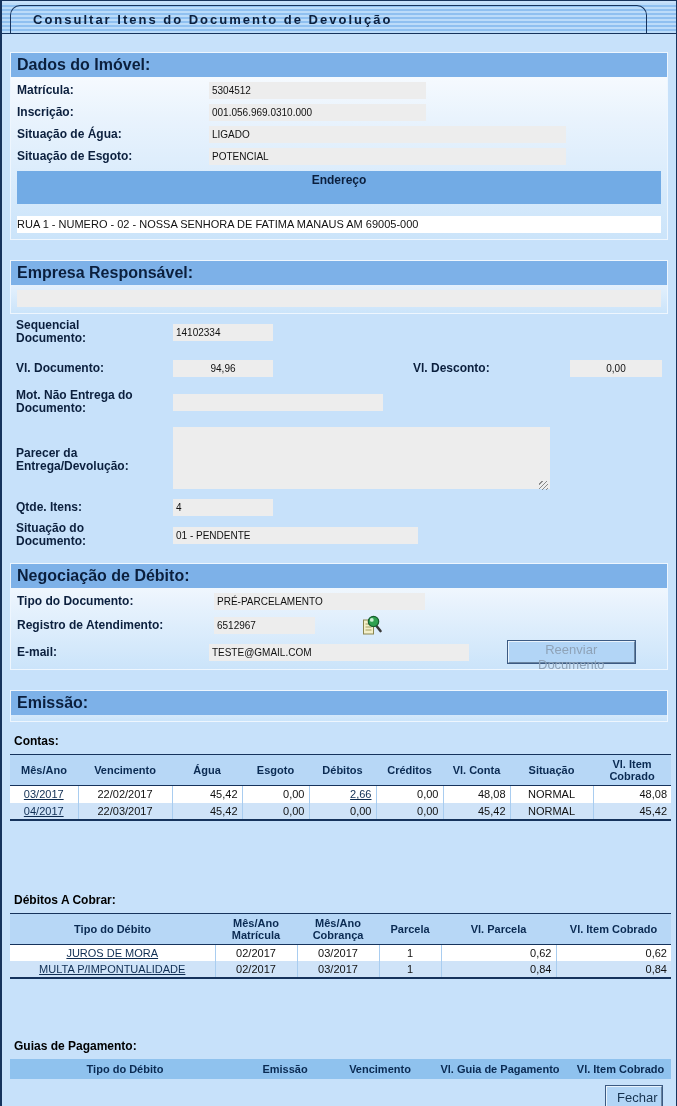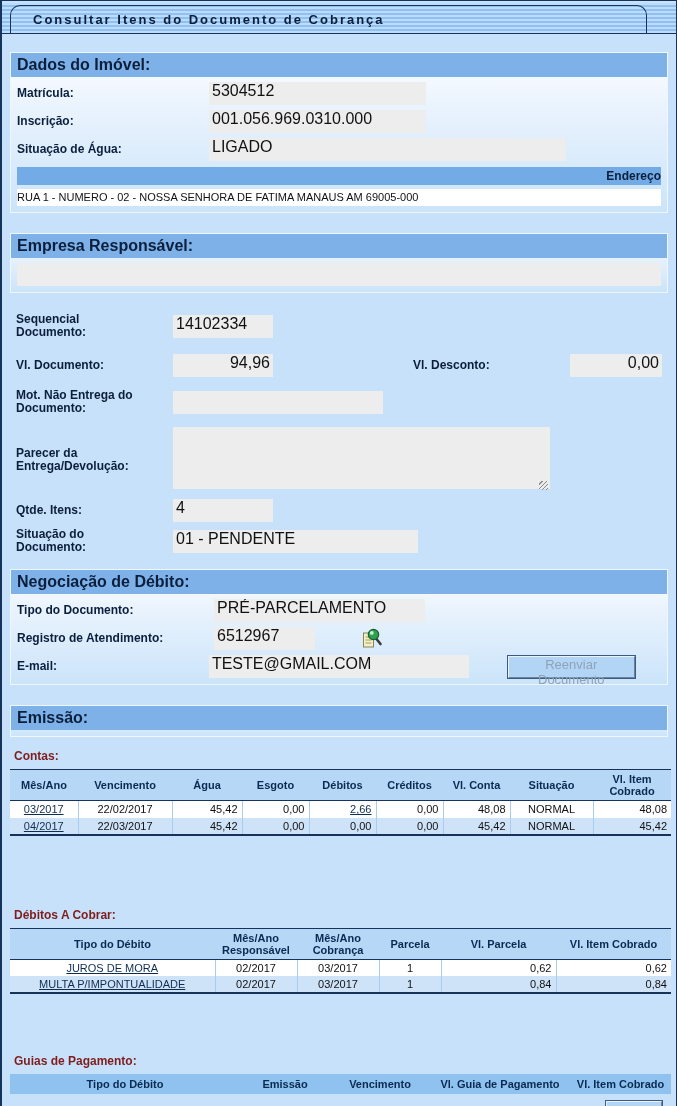--- a/index.html
+++ b/index.html
@@ -36,30 +36,30 @@
     background: linear-gradient(180deg,#fdfeff 0%, #e9f3fd 35%, #cbe4fa 100%);
     padding-bottom: 6px;
   }
   .section-header {
     background: #7db1e8; padding: 3px 6px;
     font-size: 16px; font-weight: bold; color: #0b1f3d;
   }
   .frow { display: flex; align-items: center; padding: 0 6px; margin-top: 5px; gap: 39px; }
   .flabel { font-size: 12px; font-weight: bold; color: #0b1f3d; line-height: 13px; }
   .field {
-    background: #ededed; height: 23px; font-size: 16px; color: #111;
+    background: #ededed; height: 17px; font-size: 10px; color: #111;
     line-height: 17px; padding: 0 3px; overflow: hidden; white-space: nowrap;
   }
-  .field.right { text-align: right; }
+  .field.right { text-align: center; }
   
   .dados .flabel { width: 153px; }
   .w217 { width: 217px; } .w357 { width: 357px; }
   .endereco-bar {
-    margin: 6px 6px 4px; background: #72abe5; height: 18px; line-height: 18px;
-    text-align: right; font-size: 12px; font-weight: bold; color: #0b1f3d;
+    margin: 6px 6px 12px; background: #72abe5; height: 33px; line-height: 18px;
+    text-align: center; font-size: 12px; font-weight: bold; color: #0b1f3d;
   }
   .endereco-val {
     margin: 0 6px; background: #ffffff; height: 17px; line-height: 17px;
     text-align: left; font-size: 11px; color: #111; white-space: nowrap; overflow: hidden;
   }
   
   .loose { padding: 0; }
   .loose .frow { padding: 0 6px; }
   .loose .flabel { width: 118px; }
   .w100 { width: 100px; } .w210 { width: 210px; } .w245 { width: 245px; }
@@ -83,21 +83,21 @@
   .btn {
     background: #b2d5f6; font-size: 13px; color: #16324f;
     border: 1px solid; border-color: #e9f3fc #69839f #69839f #e9f3fc;
     box-shadow: 0 0 0 1px #3c5a82; height: 22px; padding: 0 10px;
     font-family: "Liberation Sans", sans-serif; cursor: pointer;
   }
   .btn.disabled { color: #8fa3b8; }
   .reenviar { margin-left: auto; margin-right: 26px; width: 131px; }
   .datahora-label { margin-left: 11px; width: 106px; }
   
-  .tbl-label { font-size: 12px; font-weight: bold; color: #7f1d1d; margin: 0 0 6px 4px; }
+  .tbl-label { font-size: 12px; font-weight: bold; color: #000000; margin: 0 0 6px 4px; }
   table { border-collapse: collapse; table-layout: fixed; width: 661px; }
   th {
     background: #b7d7f6; font-size: 11px; font-weight: bold; color: #0a2a52;
     border-top: 1px solid #16335c; border-bottom: 1px solid #16335c;
     padding: 3px 2px; line-height: 12px; text-align: center;
   }
   td {
     font-size: 11px; color: #111; height: 17px; padding: 1px 4px;
     border-left: 1px solid #a9cdf0; border-right: 1px solid #a9cdf0;
     white-space: nowrap; overflow: hidden;
@@ -108,48 +108,52 @@
   td.c { text-align: center; } td.r { text-align: right; }
   td:first-child { border-left: none; } td:last-child { border-right: none; }
   a.lnk { color: #0f2d52; text-decoration: underline; cursor: pointer; }
   .guias-table th {
     background: #8fc2ee; border-top: none; border-bottom: none; padding: 4px 2px;
   }
   .fechar-row { display: flex; justify-content: flex-end; margin: 7px 6px 0 0; }
   .fechar { width: 56px; margin-left: 28px; }
   .bottom-rule { height: 2px; background: #16335c; margin-top: 6px; }
   
-  .mt18 { margin-top: 18px; } .mt20 { margin-top: 20px; } .mt16 { margin-top: 20px; }
+  .mt18 { margin-top: 18px; } .mt20 { margin-top: 20px; } .mt16 { margin-top: 5px; }
   .mt15 { margin-top: 15px; } .mt12 { margin-top: 12px; }
   .mt74 { margin-top: 72px; } .mt62 { margin-top: 60px; } .mt6 { margin-top: 6px; }
 </style>
 </head>
 <body>
 
 <div class="title-band">
   <div class="title-tab">
-    <span class="title-text">Consultar Itens do Documento de Cobrança</span>
+    <span class="title-text">Consultar Itens do Documento de Devolução</span>
   </div>
 </div>
 
 <div class="content">
 
   <div class="section dados mt18">
     <div class="section-header">Dados do Imóvel:</div>
     <div class="frow">
       <span class="flabel">Matrícula:</span>
       <span class="field w217">5304512</span>
     </div>
     <div class="frow">
       <span class="flabel">Inscrição:</span>
       <span class="field w217">001.056.969.0310.000</span>
     </div>
     <div class="frow">
       <span class="flabel">Situação de Água:</span>
       <span class="field w357">LIGADO</span>
+    </div>
+    <div class="frow">
+      <span class="flabel">Situação de Esgoto:</span>
+      <span class="field w357">POTENCIAL</span>
     </div>
     <div class="endereco-bar">Endereço</div>
     <div class="endereco-val">RUA 1 - NUMERO - 02 - NOSSA SENHORA DE FATIMA MANAUS AM 69005-000</div>
   </div>
 
   <div class="section mt20">
     <div class="section-header">Empresa Responsável:</div>
     <div class="frow">
       <span class="field" style="width:649px"></span>
     </div>
@@ -275,21 +279,21 @@
       <col style="width:205px">
         <col style="width:82px">
         <col style="width:82px">
       <col style="width:62px">
         <col style="width:115px">
         <col style="width:115px">
     </colgroup>
     <thead>
       <tr>
         <th>Tipo do Débito</th>
-        <th>Mês/Ano Responsável</th>
+        <th>Mês/Ano Matrícula</th>
         <th>Mês/Ano Cobrança</th>
         <th>Parcela</th>
         <th>Vl. Parcela</th>
         <th>Vl. Item Cobrado</th>
       </tr>
     </thead>
     <tbody>
       <tr class="r-odd">
         <td class="c"><a class="lnk">JUROS DE MORA</a></td>
         <td class="c">02/2017</td>

